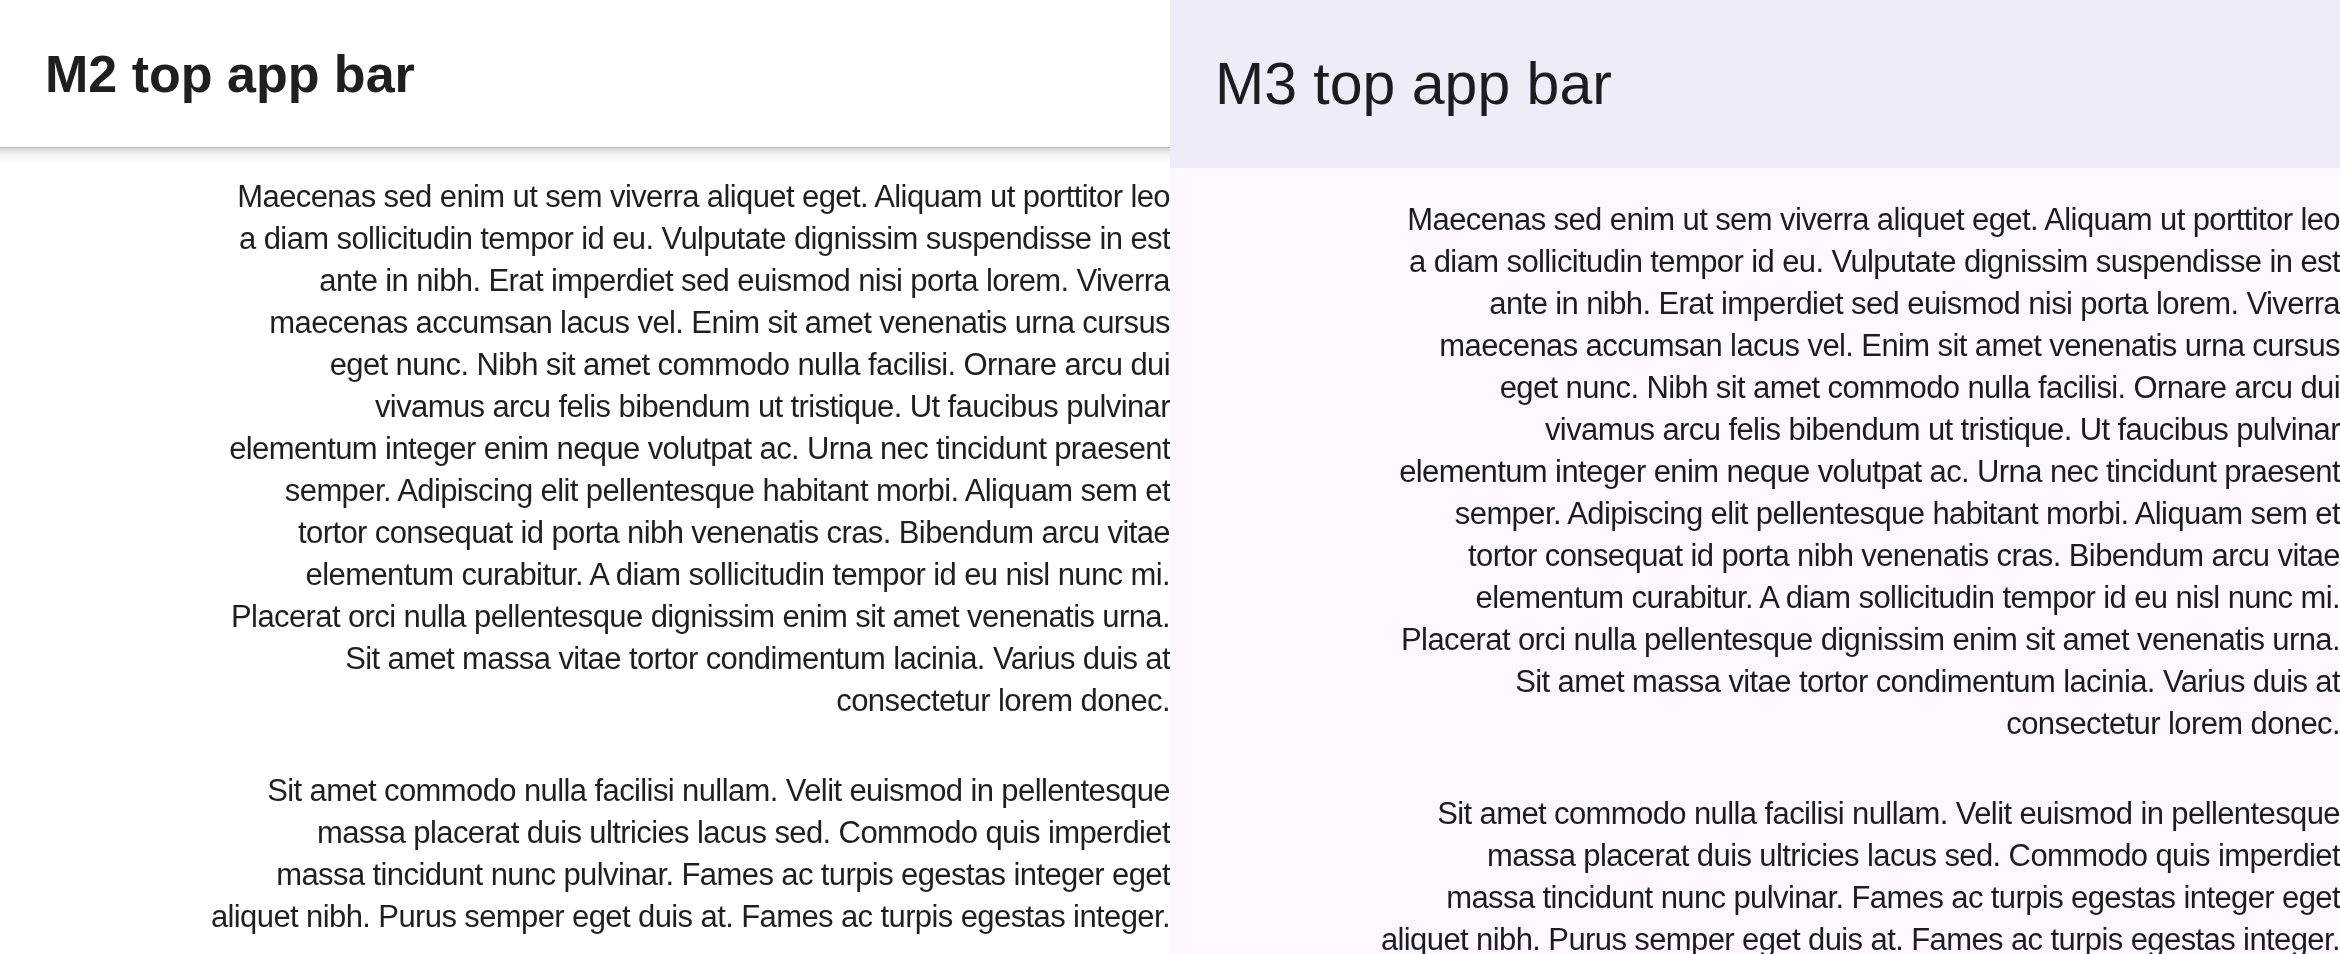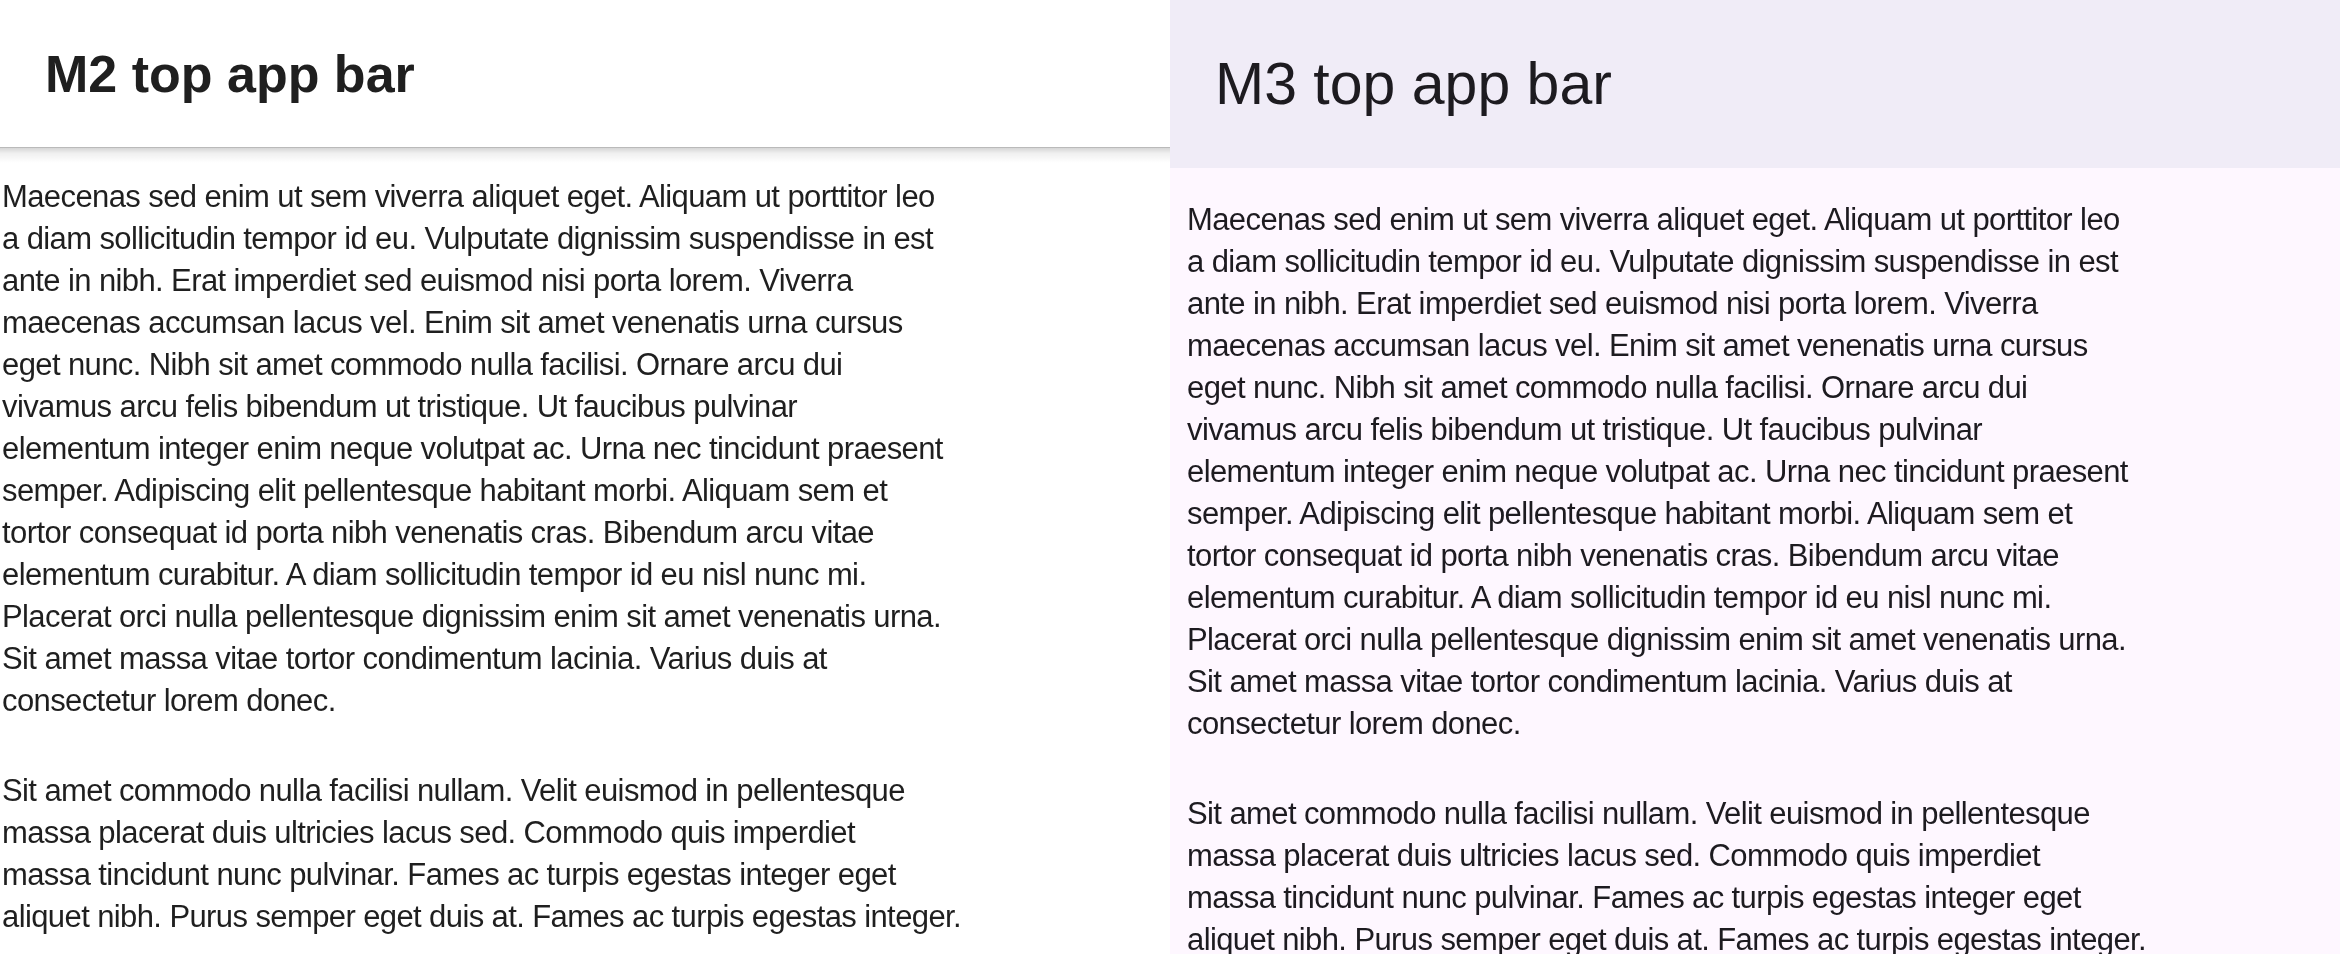--- a/index.html
+++ b/index.html
@@ -10,20 +10,21 @@
     overflow: hidden;
     display: flex;
     font-family: "Liberation Sans", sans-serif;
   }
   .panel {
     position: relative;
     width: 1170px;
     height: 954px;
     overflow: hidden;
     flex: 0 0 auto;
+    text-align: right;
   }
   .panel.m2 { background: #ffffff; }
   .panel.m3 { background: #fef7ff; }
 
   .appbar {
     position: relative;
     display: flex;
     align-items: center;
     box-sizing: border-box;
     padding-left: 45px;

